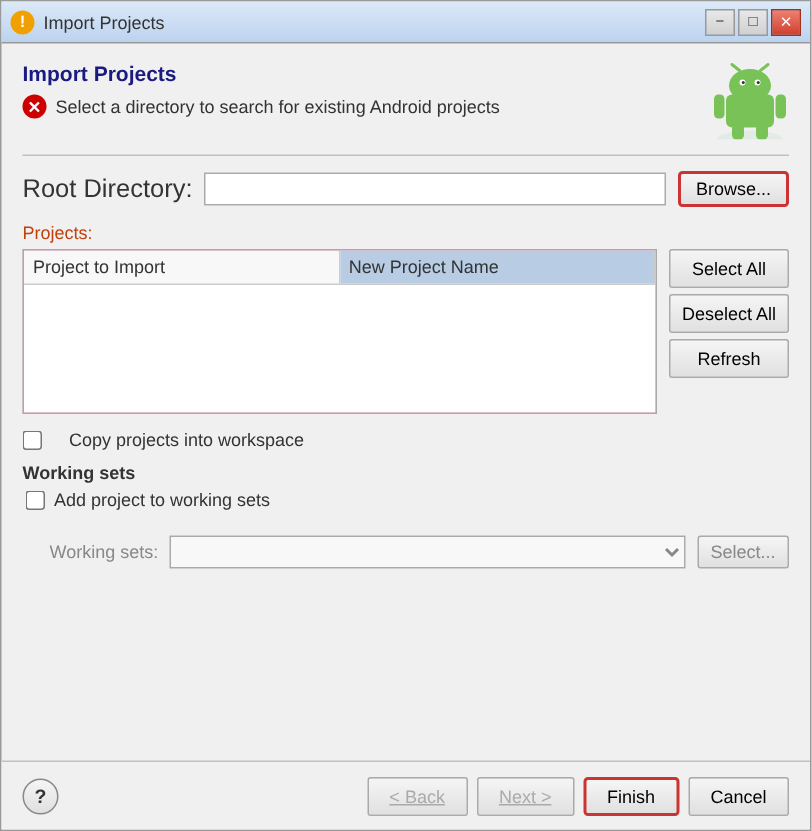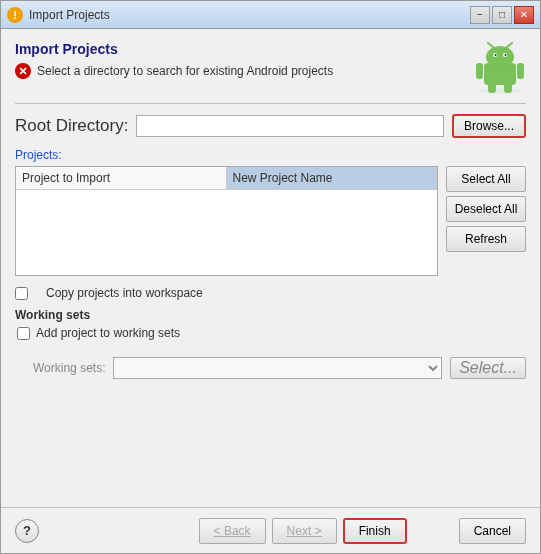--- a/index.html
+++ b/index.html
@@ -143,21 +143,21 @@
       padding: 0 10px;
       background: linear-gradient(to bottom, #f5f5f5, #e0e0e0);
       border: 2px solid #cc3333;
       cursor: pointer;
       font-size: 12px;
       border-radius: 3px;
       white-space: nowrap;
     }
     .projects-label {
       font-size: 12px;
-      color: #1d4ed8;
+      color: #c2410c;
       margin-bottom: 4px;
     }
     .projects-area {
       display: flex;
       gap: 8px;
       flex: 1;
       min-height: 0;
       margin-bottom: 10px;
     }
     .projects-table {
@@ -251,24 +251,23 @@
       font-size: 12px;
       padding: 2px 4px;
       color: #888;
     }
     .ws-select-btn {
       height: 22px;
       padding: 0 8px;
       background: linear-gradient(to bottom, #f5f5f5, #e0e0e0);
       border: 1px solid #aaa;
       cursor: pointer;
-      font-size: 16px;
+      font-size: 12px;
       border-radius: 2px;
       color: #888;
-      font-style: italic;
     }
     .spacer { flex: 1; }
     .bottom-bar {
       height: 46px;
       background: #f0f0f0;
       border-top: 1px solid #c0c0c0;
       display: flex;
       align-items: center;
       padding: 0 14px;
       gap: 6px;
@@ -308,21 +307,20 @@
       border-radius: 3px;
     }
     .cancel-btn {
       height: 26px;
       padding: 4px 14px;
       background: linear-gradient(to bottom, #f5f5f5, #e0e0e0);
       border: 1px solid #aaa;
       cursor: pointer;
       font-size: 12px;
       border-radius: 2px;
-      margin-left: 46px;
     }
   </style>
 </head>
 <body>
 
 <div class="window">
 
   <div class="title-bar">
     <div class="title-bar-icon">
       <span>!</span>

